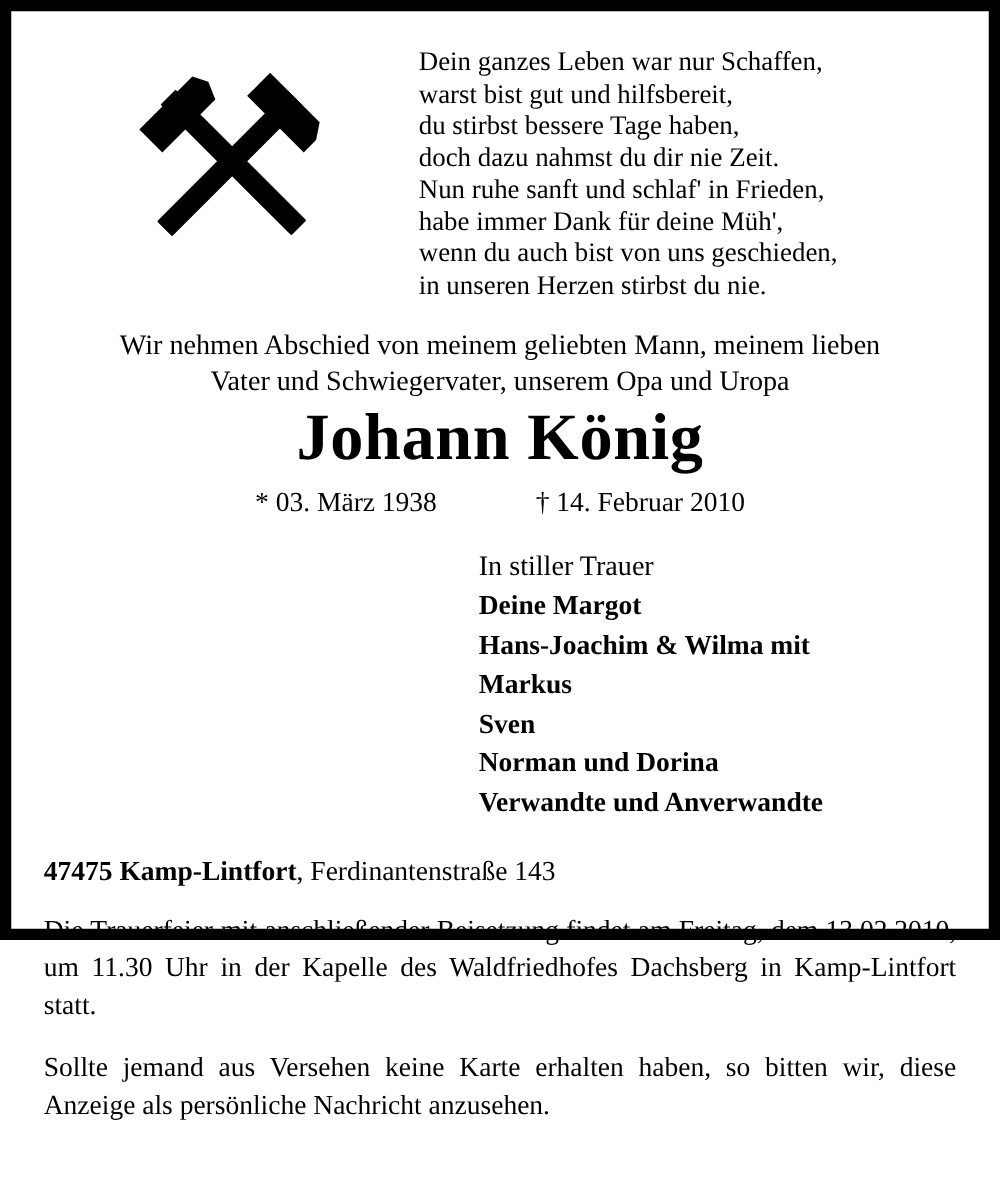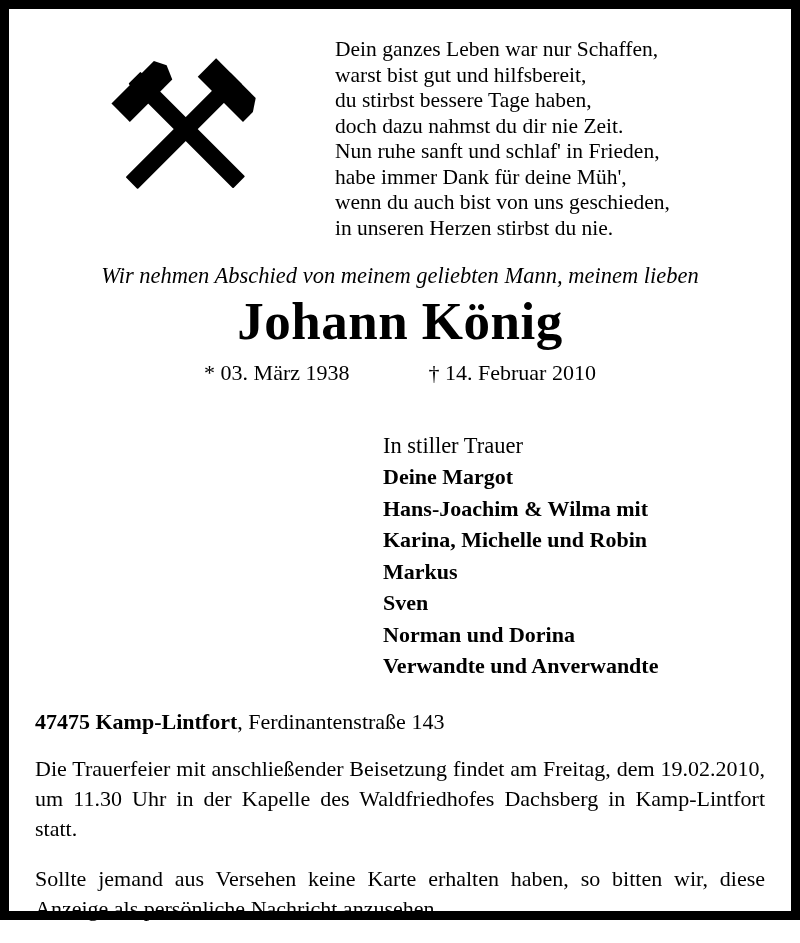--- a/index.html
+++ b/index.html
@@ -10,21 +10,21 @@
   body {
     width: 800px;
     height: 943px;
     font-family: "Liberation Serif", serif;
     color: #000000;
     overflow: hidden;
   }
   .obituary {
     position: relative;
     width: 800px;
-    height: 920px;
+    height: 752px;
     box-sizing: border-box;
     border: 9px solid #000000;
     background: #ffffff;
   }
   .inner {
     position: relative;
     width: 100%;
     height: 100%;
     box-sizing: border-box;
     padding: 22px 26px 10px 26px;
@@ -55,21 +55,20 @@
   .poem-line {
     font-size: 21.5px;
     line-height: 25.5px;
     white-space: nowrap;
   }
 
   
   .intro {
     margin-top: 20px;
     text-align: center;
-    font-style: italic;
   }
   .intro-line {
     font-size: 22.5px;
     line-height: 29px;
   }
 
   
   .name {
     text-align: center;
     font-size: 53px;
@@ -83,21 +82,21 @@
     display: flex;
     justify-content: center;
     align-items: baseline;
     font-size: 22px;
     margin-top: 8px;
   }
   .date-birth { margin-right: 79px; }
 
   
   .mourners {
-    margin-top: 44px;
+    margin-top: 22px;
     padding-left: 348px;
   }
   .mourn-head {
     font-size: 22.5px;
     line-height: 31px;
   }
   .mourn-item {
     font-size: 22px;
     line-height: 31.5px;
     font-weight: bold;
@@ -150,42 +149,42 @@
         <div class="poem-line">doch dazu nahmst du dir nie Zeit.</div>
         <div class="poem-line">Nun ruhe sanft und schlaf' in Frieden,</div>
         <div class="poem-line">habe immer Dank für deine Müh',</div>
         <div class="poem-line">wenn du auch bist von uns geschieden,</div>
         <div class="poem-line">in unseren Herzen stirbst du nie.</div>
       </div>
     </div>
 
     <div class="intro">
       <div class="intro-line">Wir nehmen Abschied von meinem geliebten Mann, meinem lieben</div>
+      <div class="intro-line">Vater und Schwiegervater, unserem Opa und Uropa</div>
     </div>
 
     <div class="name">Johann König</div>
 
     <div class="dates">
       <div class="date-birth">* 03. März 1938</div>
       <div class="date-death">† 14. Februar 2010</div>
     </div>
 
     <div class="mourners">
       <div class="mourn-head">In stiller Trauer</div>
       <div class="mourn-item">Deine Margot</div>
       <div class="mourn-item">Hans-Joachim &amp; Wilma mit</div>
-      <div class="mourn-item">Karina, Michelle und Robin</div>
       <div class="mourn-item">Markus</div>
       <div class="mourn-item">Sven</div>
       <div class="mourn-item">Norman und Dorina</div>
       <div class="mourn-item">Verwandte und Anverwandte</div>
     </div>
 
     <div class="address">
       <b>47475 Kamp-Lintfort</b><span>, Ferdinantenstraße 143</span>
     </div>
 
-    <div class="para">Die Trauerfeier mit anschließender Beisetzung findet am Freitag, dem 19.02.2010, um 11.30 Uhr in der Kapelle des Waldfriedhofes Dachsberg in Kamp-Lintfort statt.</div>
+    <div class="para">Die Trauerfeier mit anschließender Beisetzung findet am Freitag, dem 13.02.2010, um 11.30 Uhr in der Kapelle des Waldfriedhofes Dachsberg in Kamp-Lintfort statt.</div>
 
     <div class="para last">Sollte jemand aus Versehen keine Karte erhalten haben, so bitten wir, diese Anzeige als persönliche Nachricht anzusehen.</div>
 
   </div>
 </div>
 
 </body></html>

